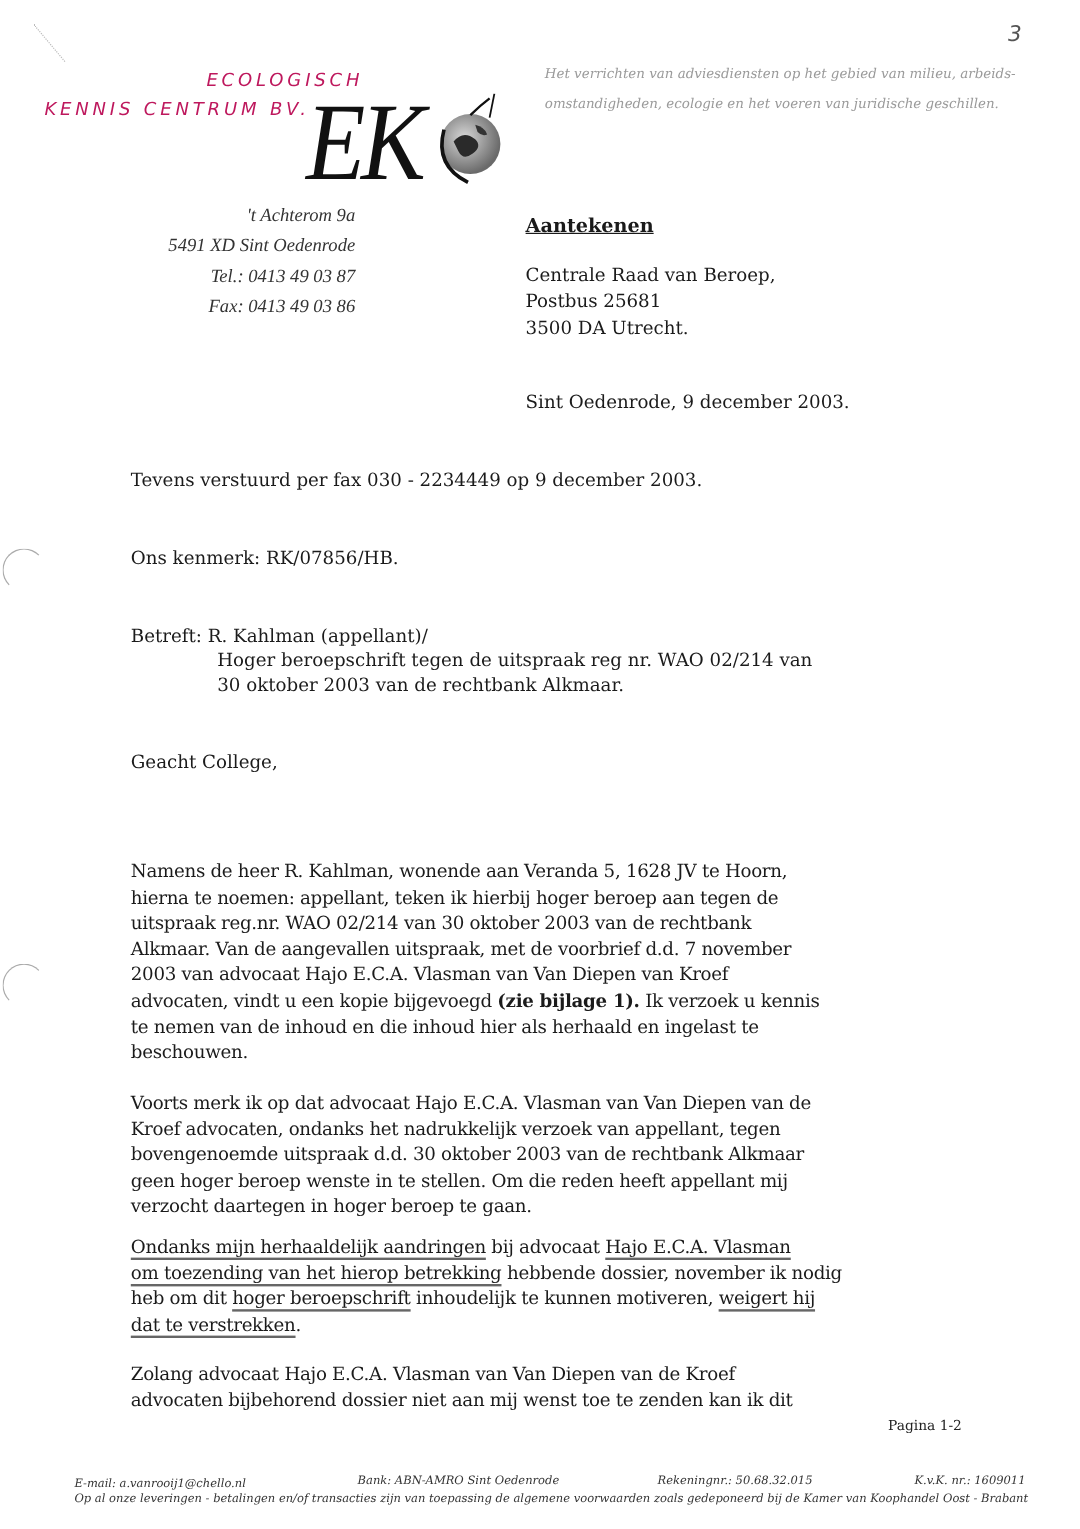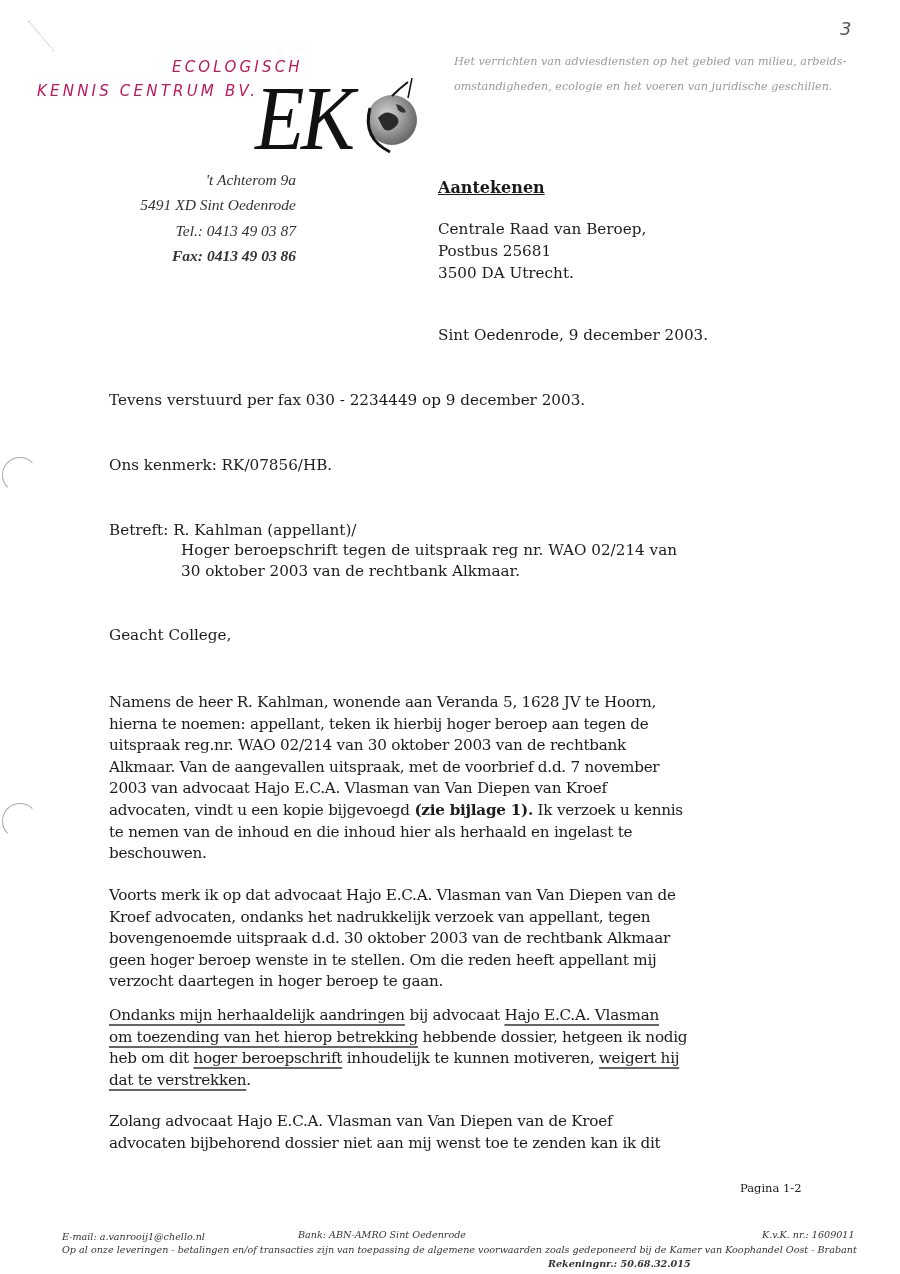--- a/index.html
+++ b/index.html
@@ -12,21 +12,21 @@
   .logo-ek { font-family: "Liberation Serif", serif; font-style: italic; font-size: 92px; color: #111; line-height: 1; letter-spacing: -4px; transform: scaleX(0.88); transform-origin: left top; }
   .tagline { font-family: "DejaVu Serif", serif; font-style: italic; font-size: 11.2px; color: #9a9a9a; }
   .pagenum { font-family: "DejaVu Sans", sans-serif; font-style: italic; font-size: 18px; color: #555; }
 
   
   .addr { font-family: "Liberation Serif", serif; font-style: italic; font-size: 15.5px; color: #333; text-align: right; width: 210px; line-height: 25.5px; }
 
   
   .txt { font-family: "DejaVu Serif", serif; font-size: 15.2px; line-height: 21.5px; color: #1b1b1b; }
   .heading { font-family: "DejaVu Serif", serif; font-weight: bold; font-size: 16px; text-decoration: underline; }
-  .para { position: absolute; left: 109px; width: 700px; font-family: "DejaVu Serif", serif; font-size: 15.2px; line-height: 21.6px; color: #1b1b1b; letter-spacing: -0.25px; }
+  .para { position: absolute; left: 109px; width: 700px; font-family: "DejaVu Serif", serif; font-size: 15.2px; line-height: 21.6px; color: #1b1b1b; letter-spacing: -0.25px; margin-top: 24px; }
   .para .line { display: block; white-space: nowrap; }
   .bold { font-weight: bold; }
   .hl { text-decoration: underline; text-decoration-color: #666; text-underline-offset: 4px; text-decoration-thickness: 1.5px; }
 
   .footer { font-family: "DejaVu Serif", serif; font-style: italic; font-size: 9.6px; color: #333; }
   .pagina { font-family: "DejaVu Serif", serif; font-size: 11.5px; color: #222; }
 
   .smudge { position: absolute; border: 1.5px solid #aaa; border-radius: 50%; border-right-color: transparent; border-bottom-color: transparent; }
 </style>
 </head>
@@ -58,21 +58,21 @@
   </div>
   <div class="abs tagline" style="left:454px;top:55px;">Het verrichten van adviesdiensten op het gebied van milieu, arbeids-</div>
   <div class="abs tagline" style="left:454px;top:80px;">omstandigheden, ecologie en het voeren van juridische geschillen.</div>
   <div class="abs pagenum" style="left:840px;top:18px;">3</div>
 </div>
 
 <div>
   <div class="abs addr" style="left:86px;top:167px;">'t Achterom 9a</div>
   <div class="abs addr" style="left:86px;top:192px;">5491 XD  Sint Oedenrode</div>
   <div class="abs addr" style="left:86px;top:218px;">Tel.: 0413 49 03 87</div>
-  <div class="abs addr" style="left:86px;top:243px;font-weight:bold;">Fax: 0413 49 03 86</div>
+  <div class="abs addr" style="left:86px;top:243px;">Fax: 0413 49 03 86</div>
 </div>
 
 <div>
   <div class="abs heading" style="left:438px;top:178px;">Aantekenen</div>
   <div class="abs txt" style="left:438px;top:219px;">Centrale Raad van Beroep,</div>
   <div class="abs txt" style="left:438px;top:241px;">Postbus 25681</div>
   <div class="abs txt" style="left:438px;top:263px;">3500 DA Utrecht.</div>
 </div>
 
 <div class="abs txt" style="left:438px;top:325px;">Sint Oedenrode, 9 december 2003.</div>
@@ -102,31 +102,31 @@
 <div class="para" style="top:885px;">
   <span class="line">Voorts merk ik op dat advocaat Hajo E.C.A. Vlasman van Van Diepen van de</span>
   <span class="line">Kroef advocaten, ondanks het nadrukkelijk verzoek van appellant, tegen</span>
   <span class="line">bovengenoemde uitspraak d.d. 30 oktober 2003 van de rechtbank Alkmaar</span>
   <span class="line">geen hoger beroep wenste in te stellen. Om die reden heeft appellant mij</span>
   <span class="line">verzocht daartegen in hoger beroep te gaan.</span>
 </div>
 
 <div class="para" style="top:1005px;">
   <span class="line"><span class="hl">Ondanks mijn herhaaldelijk aandringen</span><span> bij advocaat </span><span class="hl">Hajo E.C.A. Vlasman</span></span>
-  <span class="line"><span class="hl">om toezending van het hierop betrekking</span><span> hebbende dossier, hetgeen ik nodig</span></span>
+  <span class="line"><span class="hl">om toezending van het hierop betrekking</span><span> hebbende dossier, november ik nodig</span></span>
   <span class="line"><span>heb om dit </span><span class="hl">hoger beroepschrift</span><span> inhoudelijk te kunnen motiveren, </span><span class="hl">weigert hij</span></span>
   <span class="line"><span class="hl">dat te verstrekken</span><span>.</span></span>
 </div>
 
 <div class="para" style="top:1111px;">
   <span class="line">Zolang advocaat Hajo E.C.A. Vlasman van Van Diepen van de Kroef</span>
   <span class="line">advocaten bijbehorend dossier niet aan mij wenst toe te zenden kan ik dit</span>
 </div>
 
 <div class="abs pagina" style="left:740px;top:1181px;">Pagina 1-2</div>
 
 <div>
   <div class="abs footer" style="left:62px;top:1231px;">E-mail: a.vanrooij1@chello.nl</div>
   <div class="abs footer" style="left:298px;top:1229px;">Bank: ABN-AMRO Sint Oedenrode</div>
-  <div class="abs footer" style="left:548px;top:1258px;font-weight:bold;">Rekeningnr.: 50.68.32.015</div>
+  <div class="abs footer" style="left:548px;top:1229px;">Rekeningnr.: 50.68.32.015</div>
   <div class="abs footer" style="left:762px;top:1229px;">K.v.K. nr.: 1609011</div>
   <div class="abs footer" style="left:62px;top:1244px;">Op al onze leveringen - betalingen en/of transacties zijn van toepassing de algemene voorwaarden zoals gedeponeerd bij de Kamer van Koophandel Oost - Brabant</div>
 </div>
 
 </body></html>

